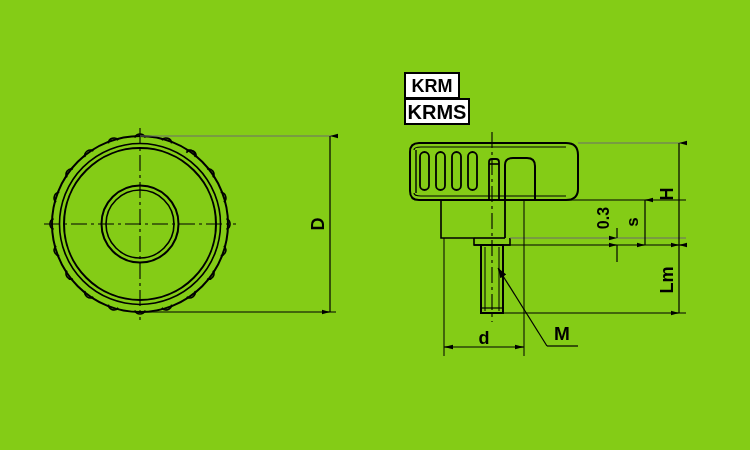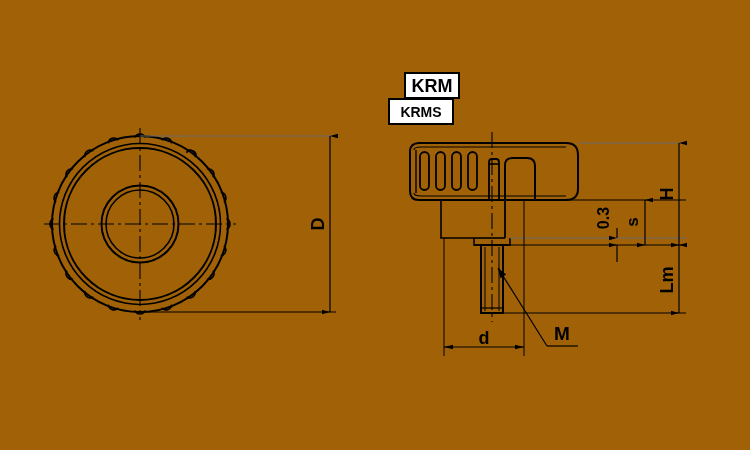--- a/index.html
+++ b/index.html
@@ -1,17 +1,17 @@
 <!DOCTYPE html>
 <html><head>
 <meta charset="utf-8">
 <style>
   html,body{margin:0;padding:0;background:#ffffff;}
   body{width:750px;height:450px;overflow:hidden;font-family:"Liberation Sans",sans-serif;}
-  #stage{position:relative;width:750px;height:450px;background:#a16207;}
+  #stage{position:relative;width:750px;height:450px;background:#84cc16;}
   svg{display:block;}
   .lbl{
     position:absolute;
     font-family:"Liberation Sans",sans-serif;
     font-weight:700;
     color:#000;
     white-space:nowrap;
     line-height:1;
   }
   .rot{transform:rotate(-90deg);transform-origin:center center;}
@@ -189,21 +189,21 @@
     <g>
       <line x1="498" y1="268" x2="547" y2="346" stroke="#000" stroke-width="1.2" marker-start="url(#arrTip)"></line>
       <line x1="547" y1="346" x2="578" y2="346" stroke="#000" stroke-width="1.2"></line>
     </g>
 
   </svg>
 
   <div class="tagbox" style="left:404px;top:72px;width:52px;height:23px;font-size:18px;">
     <span>KRM</span>
   </div>
-  <div class="tagbox" style="left:388px;top:98px;width:62px;height:23px;font-size:14px;">
+  <div class="tagbox" style="left:404px;top:98px;width:62px;height:23px;font-size:20px;">
     <span>KRMS</span>
   </div>
 
   <div class="lbl rot" style="left:308px;top:214px;width:22px;height:20px;font-size:18px;text-align:center;">
     <span>D</span>
   </div>
 
   <div class="lbl rot" style="left:657px;top:184px;width:22px;height:20px;font-size:18px;text-align:center;">
     <span>H</span>
   </div>

